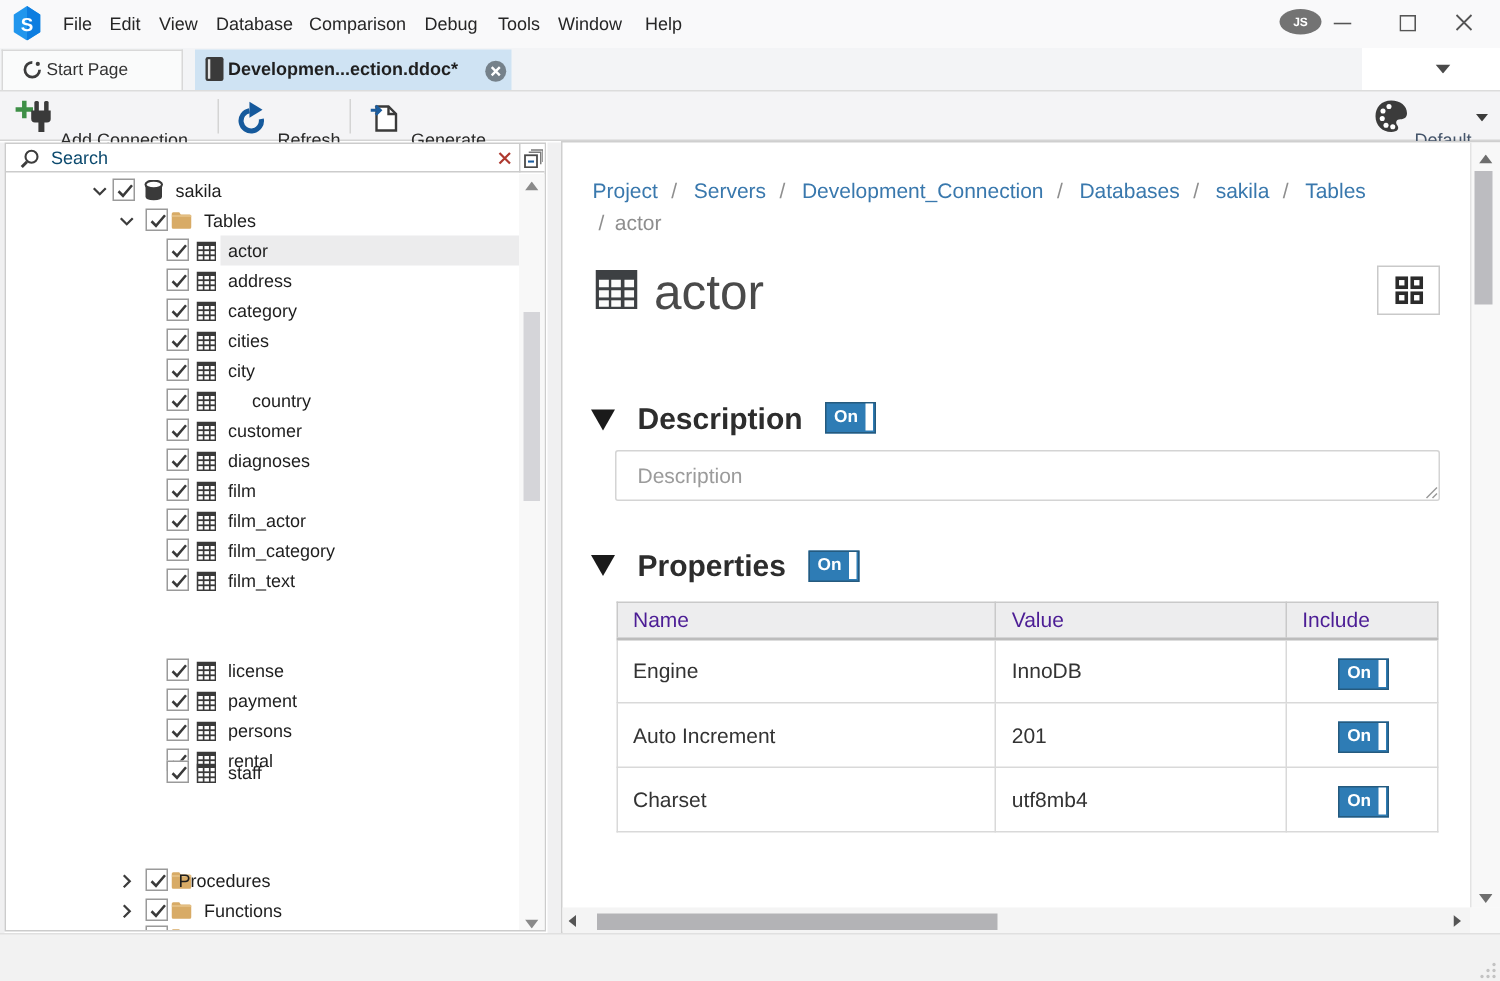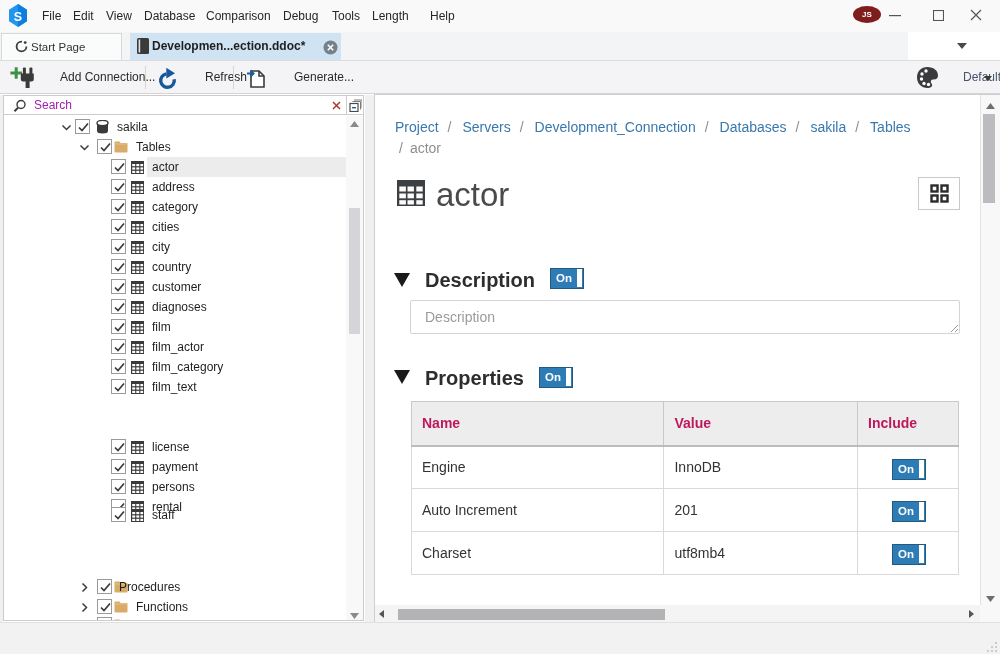--- a/index.html
+++ b/index.html
@@ -12,27 +12,27 @@
 .menuitem { position:absolute; top:0; height:32px; line-height:32px; font-size:12px; color:#262626; }
 
 
 #tabstrip { position:absolute; left:0; top:32px; width:908px; height:28px; background:#f3f4f6;padding-left:34px; }
 #tab1 { position:absolute; left:1px; top:1px; width:121px; height:27px; background:#fafbfb; border:1px solid #d8d8d8; border-bottom:none; }
 #tab2 { position:absolute; left:130px; top:1px; width:211px; height:27px; background:#cfe3f3; }
 .tabtxt { font-size:12px; color:#2a2a2a; }
 
 
 #toolbar { position:absolute; left:0; top:60px; width:1000px; height:34px; background:#f4f4f6; border-top:1px solid #dcdcdc; border-bottom:1px solid #d4d4d4; }
-.tbtxt { position:absolute; top:0; height:33px; line-height:33px; font-size:12px; color:#2a2a2a;margin-left:20px; }
+.tbtxt { position:absolute; top:16px; height:33px; line-height:33px; font-size:12px; color:#2a2a2a; }
 .tbsep { position:absolute; top:5px; width:1px; height:23px; background:#d4d4d4; }
 
 
 #sidebar { position:absolute; left:3px; top:95px; width:361px; height:526px; background:#fff; border:1px solid #cccccc; }
 #searchrow { position:absolute; left:0; top:0; width:359px; height:19px; border-bottom:1px solid #cccccc; background:#fff; }
-#searchrow .ph { position:absolute; left:30px; top:0; line-height:19px; font-size:12px; color:#a21caf; }
+#searchrow .ph { position:absolute; left:30px; top:0; line-height:19px; font-size:12px; color:#0c4a6e; }
 #treewrap { position:absolute; left:0; top:20px; width:342px; height:504px; overflow:hidden; background:#fff; }
 .trow { position:absolute; left:0; width:342px; height:20px; }
 .trow .lbl { position:absolute; top:0; height:20px; line-height:20px; font-size:12px; color:#1e1e1e; }
 .cb { position:absolute; top:2px; width:15px; height:15px; background:#fff; border:1px solid #9a9a9a; }
 .cb svg { position:absolute; left:1px; top:1px; }
 .hl { position:absolute; left:143px; top:0; width:199px; height:20px; background:#ececed; }
 
 #sbsb { position:absolute; left:342px; top:20px; width:17px; height:504px; background:#f8f8f8; }
 #sbsb .thumb { position:absolute; left:3px; top:92px; width:11px; height:126px; background:#d5d5d9; }
 
@@ -59,21 +59,21 @@
 .tri { position:absolute; width:0; height:0; border-left:8.5px solid transparent; border-right:8.5px solid transparent; border-top:14px solid #1a1a1a; }
 .toggle { position:absolute; width:34px; height:21px; background:#2e7cb5; border:1.5px solid #255a7e; }
 .toggle .on { position:absolute; left:0; top:0; width:26px; height:18px; line-height:19px; text-align:center; font-size:11.5px; font-weight:bold; color:#fff; }
 .toggle .knob { position:absolute; right:1px; top:0; width:5px; height:18px; background:#fff; }
 
 #descinput { position:absolute; left:410px; top:300px; width:550px; height:34px; border:1px solid #d4d4d4; background:#fff; border-radius:2px; }
 #descinput .ph { position:absolute; left:14px; top:0; line-height:32px; font-size:14px; color:#9b9b9b; }
 
 
 #ptable { position:absolute; left:411px; top:401px; width:548px; border-collapse:collapse; font-size:14px; }
-#ptable th { background:#ededee; border:1px solid #c9c9c9; border-bottom:2px solid #bcbcbc; text-align:left; font-weight:bold; color:#be185d; height:44px; padding:0 0 0 10px; }
+#ptable th { background:#ededee; border:1px solid #c9c9c9; border-bottom:2px solid #bcbcbc; text-align:left; font-weight:normal; color:#4c1d95; height:24px; padding:0 0 0 10px; }
 #ptable td { border:1px solid #d9d9d9; color:#333; height:43px; padding:0 0 0 10px; }
 #ptable .tgcell { position:relative; }
 
 
 #statusbar { position:absolute; left:0; top:622px; width:1000px; height:32px; background:#f2f2f2; border-top:1px solid #e0e0e0; }
 </style>
 </head>
 <body>
 
 <div id="titlebar">
@@ -82,23 +82,23 @@
     <polygon points="9,0 18,5.75 18,17.25 9,23" fill="#0d7de0"></polygon>
     <text x="9" y="16.5" font-size="12.5" font-weight="bold" fill="#fff" text-anchor="middle" font-family="Liberation Sans">S</text>
   </svg>
   <div class="menuitem" style="left:42px">File</div>
   <div class="menuitem" style="left:73px">Edit</div>
   <div class="menuitem" style="left:106px">View</div>
   <div class="menuitem" style="left:144px">Database</div>
   <div class="menuitem" style="left:206px">Comparison</div>
   <div class="menuitem" style="left:283px">Debug</div>
   <div class="menuitem" style="left:332px">Tools</div>
-  <div class="menuitem" style="left:372px">Length</div>
+  <div class="menuitem" style="left:372px">Window</div>
   <div class="menuitem" style="left:430px">Help</div>
-  <div class="abs" style="left:853px;top:6px;width:28px;height:17px;border-radius:50%;background:#7f1d1d;color:#fff;font-size:8px;font-weight:bold;text-align:center;line-height:17px;">JS</div>
+  <div class="abs" style="left:853px;top:6px;width:28px;height:17px;border-radius:50%;background:#737373;color:#fff;font-size:8px;font-weight:bold;text-align:center;line-height:17px;">JS</div>
   <div id="winctl">
     <svg class="abs" style="left:889px;top:15px" width="12" height="2">
         <rect width="12" height="1.2" fill="#555"></rect>
       </svg>
     <svg class="abs" style="left:933px;top:10px" width="11" height="11">
         <rect x="0.5" y="0.5" width="10" height="10" fill="none" stroke="#555" stroke-width="1.1"></rect>
       </svg>
     <svg class="abs" style="left:970px;top:9px" width="12" height="12">
         <path d="M1 1 L11 11 M11 1 L1 11" stroke="#555" stroke-width="1.2"></path>
       </svg>
@@ -341,21 +341,21 @@
             <rect x="5.3" y="3" width="3" height="2.2"></rect>
             <rect x="9.4" y="3" width="2.7" height="2.2"></rect>
             <rect x="1.2" y="6.4" width="3" height="2.2"></rect>
             <rect x="5.3" y="6.4" width="3" height="2.2"></rect>
             <rect x="9.4" y="6.4" width="2.7" height="2.2"></rect>
             <rect x="1.2" y="9.8" width="3" height="2.2"></rect>
             <rect x="5.3" y="9.8" width="3" height="2.2"></rect>
             <rect x="9.4" y="9.8" width="2.7" height="2.2"></rect>
           </g>
         </svg>
-        <span class="lbl" style="left:148px">country</span>
+        <span class="lbl" style="left:164px">country</span>
       </div>
   <div class="trow" style="top:161px">
         <div class="cb" style="left:107px">
           <svg width="13" height="13" viewBox="0 0 13 13">
             <path d="M2 6.5 L5 9.5 L11 2.5" stroke="#3a3a3a" stroke-width="1.7" fill="none"></path>
           </svg>
         </div>
         <svg class="abs" style="left:127px;top:4px" width="13" height="13" viewBox="0 0 13 13">
           <rect width="13" height="13" fill="#3a3a3a"></rect>
           <g fill="#fff">

